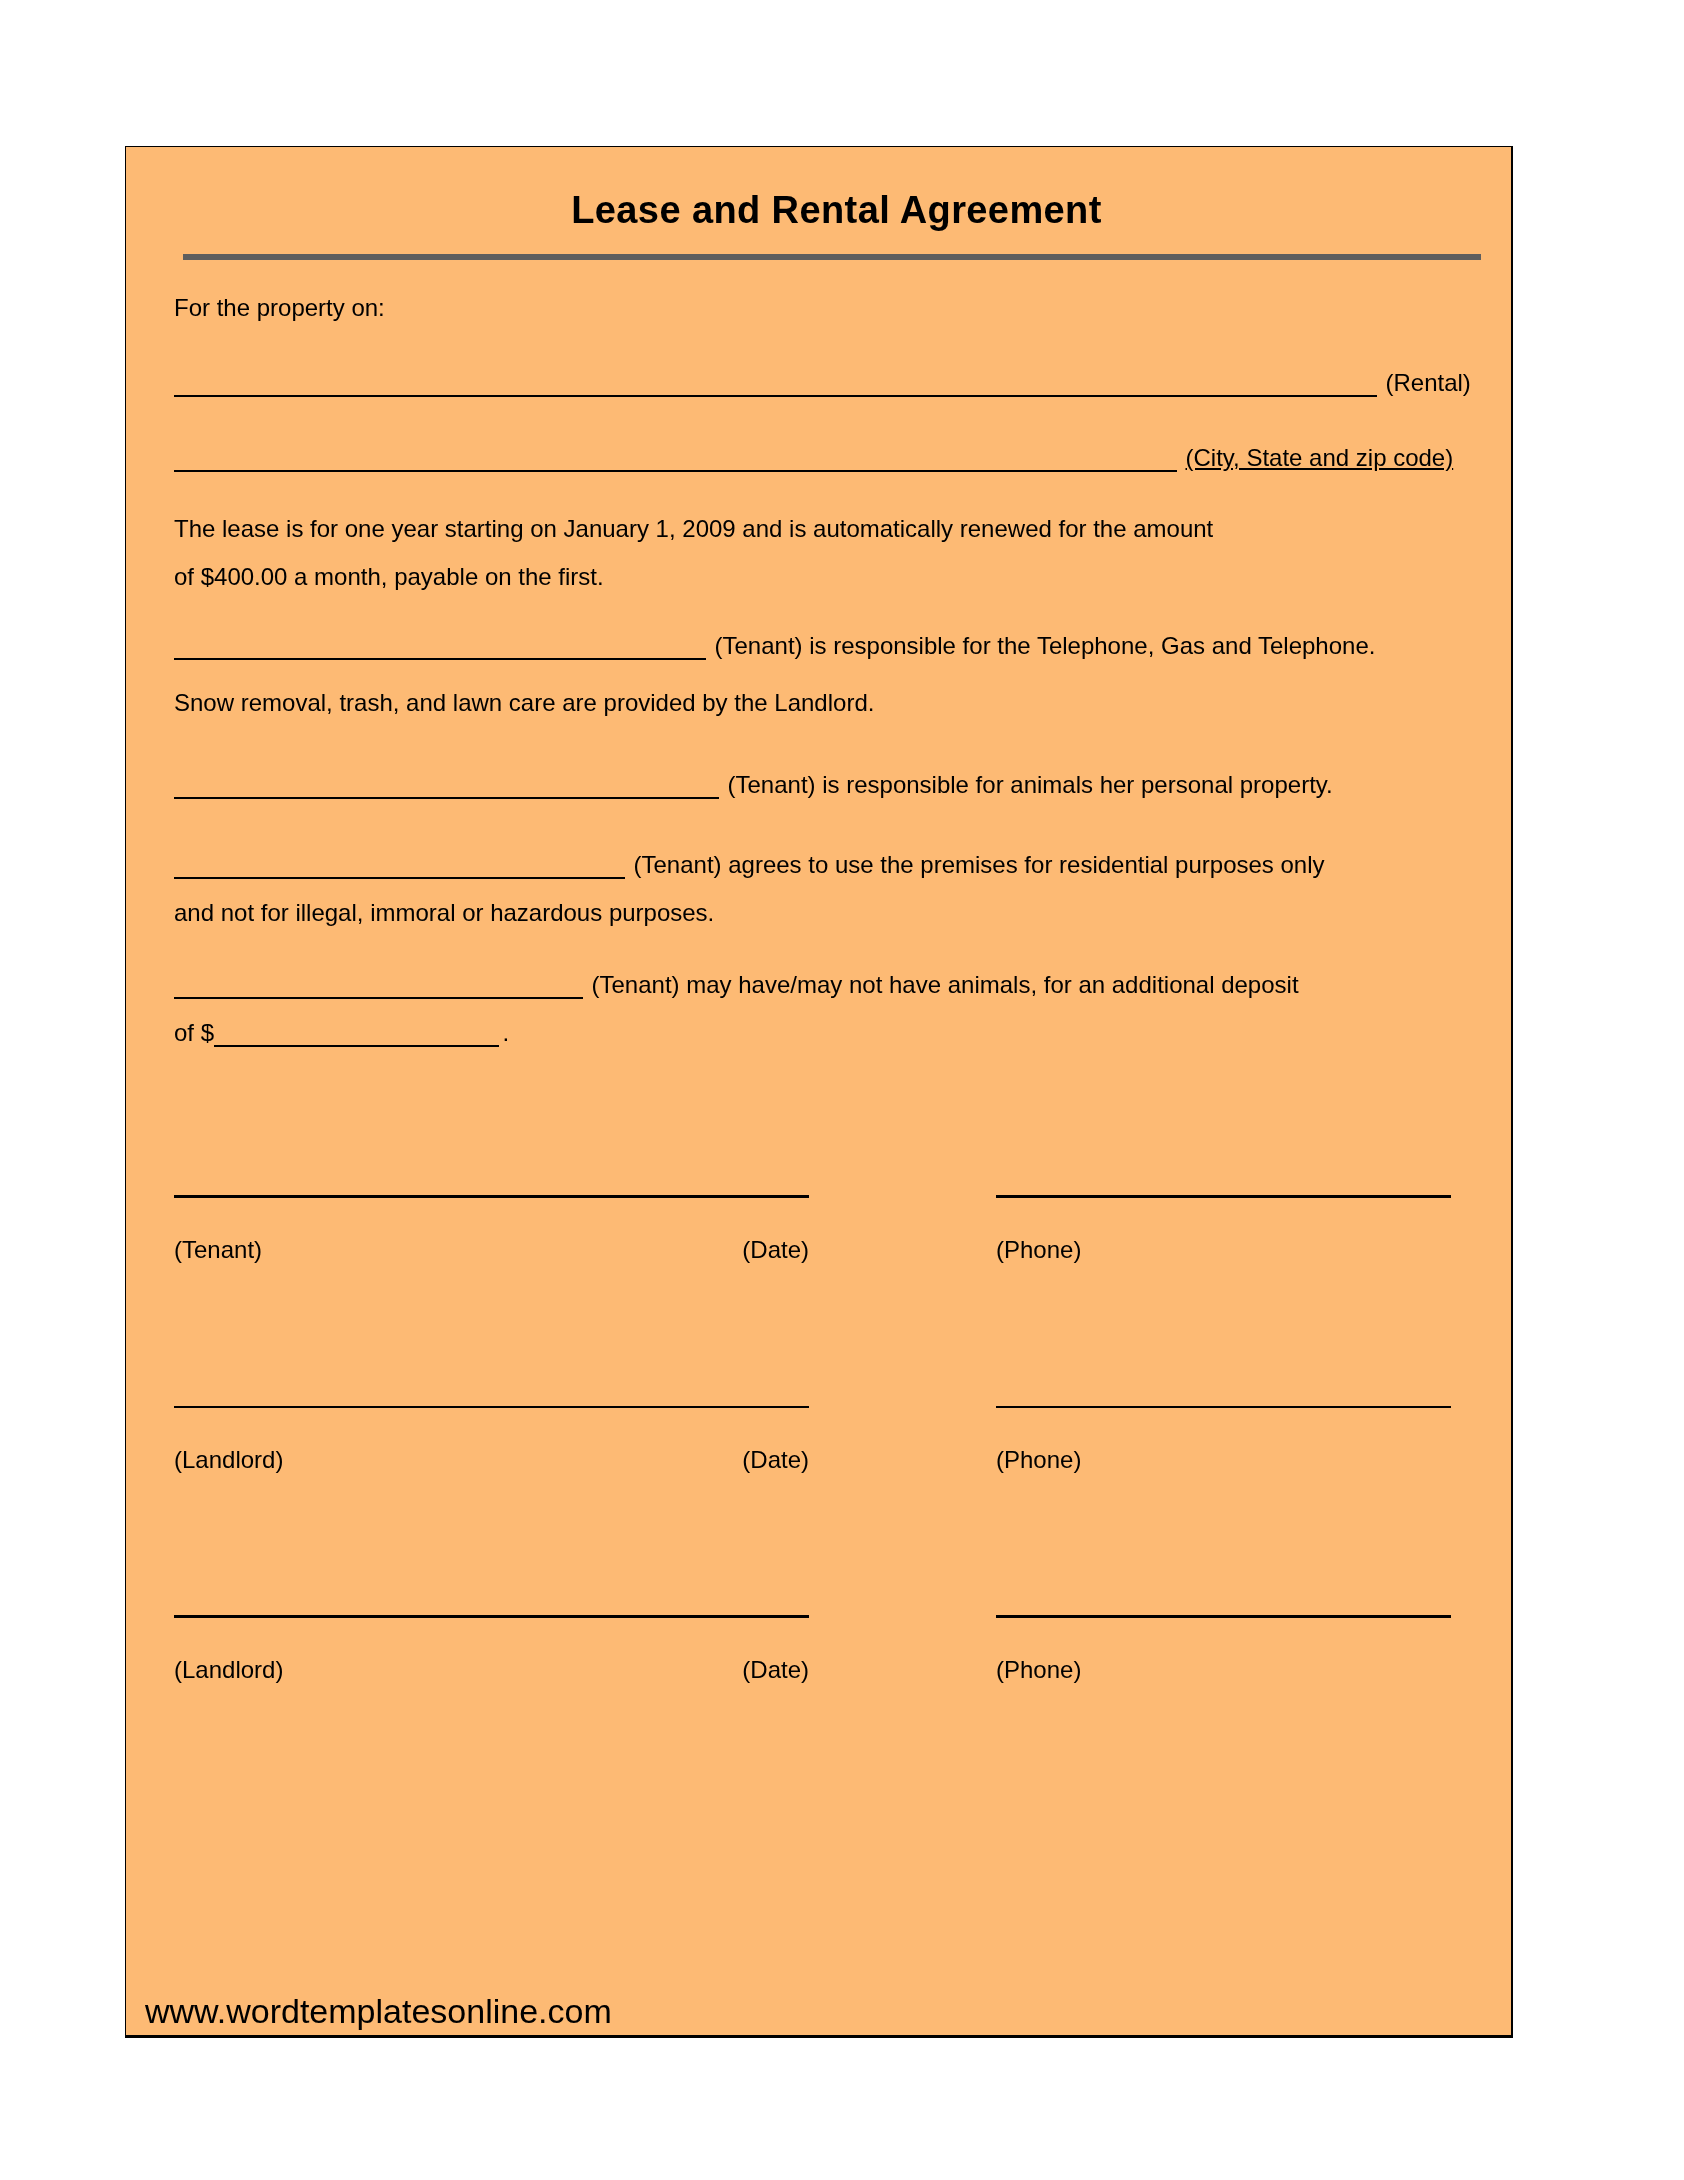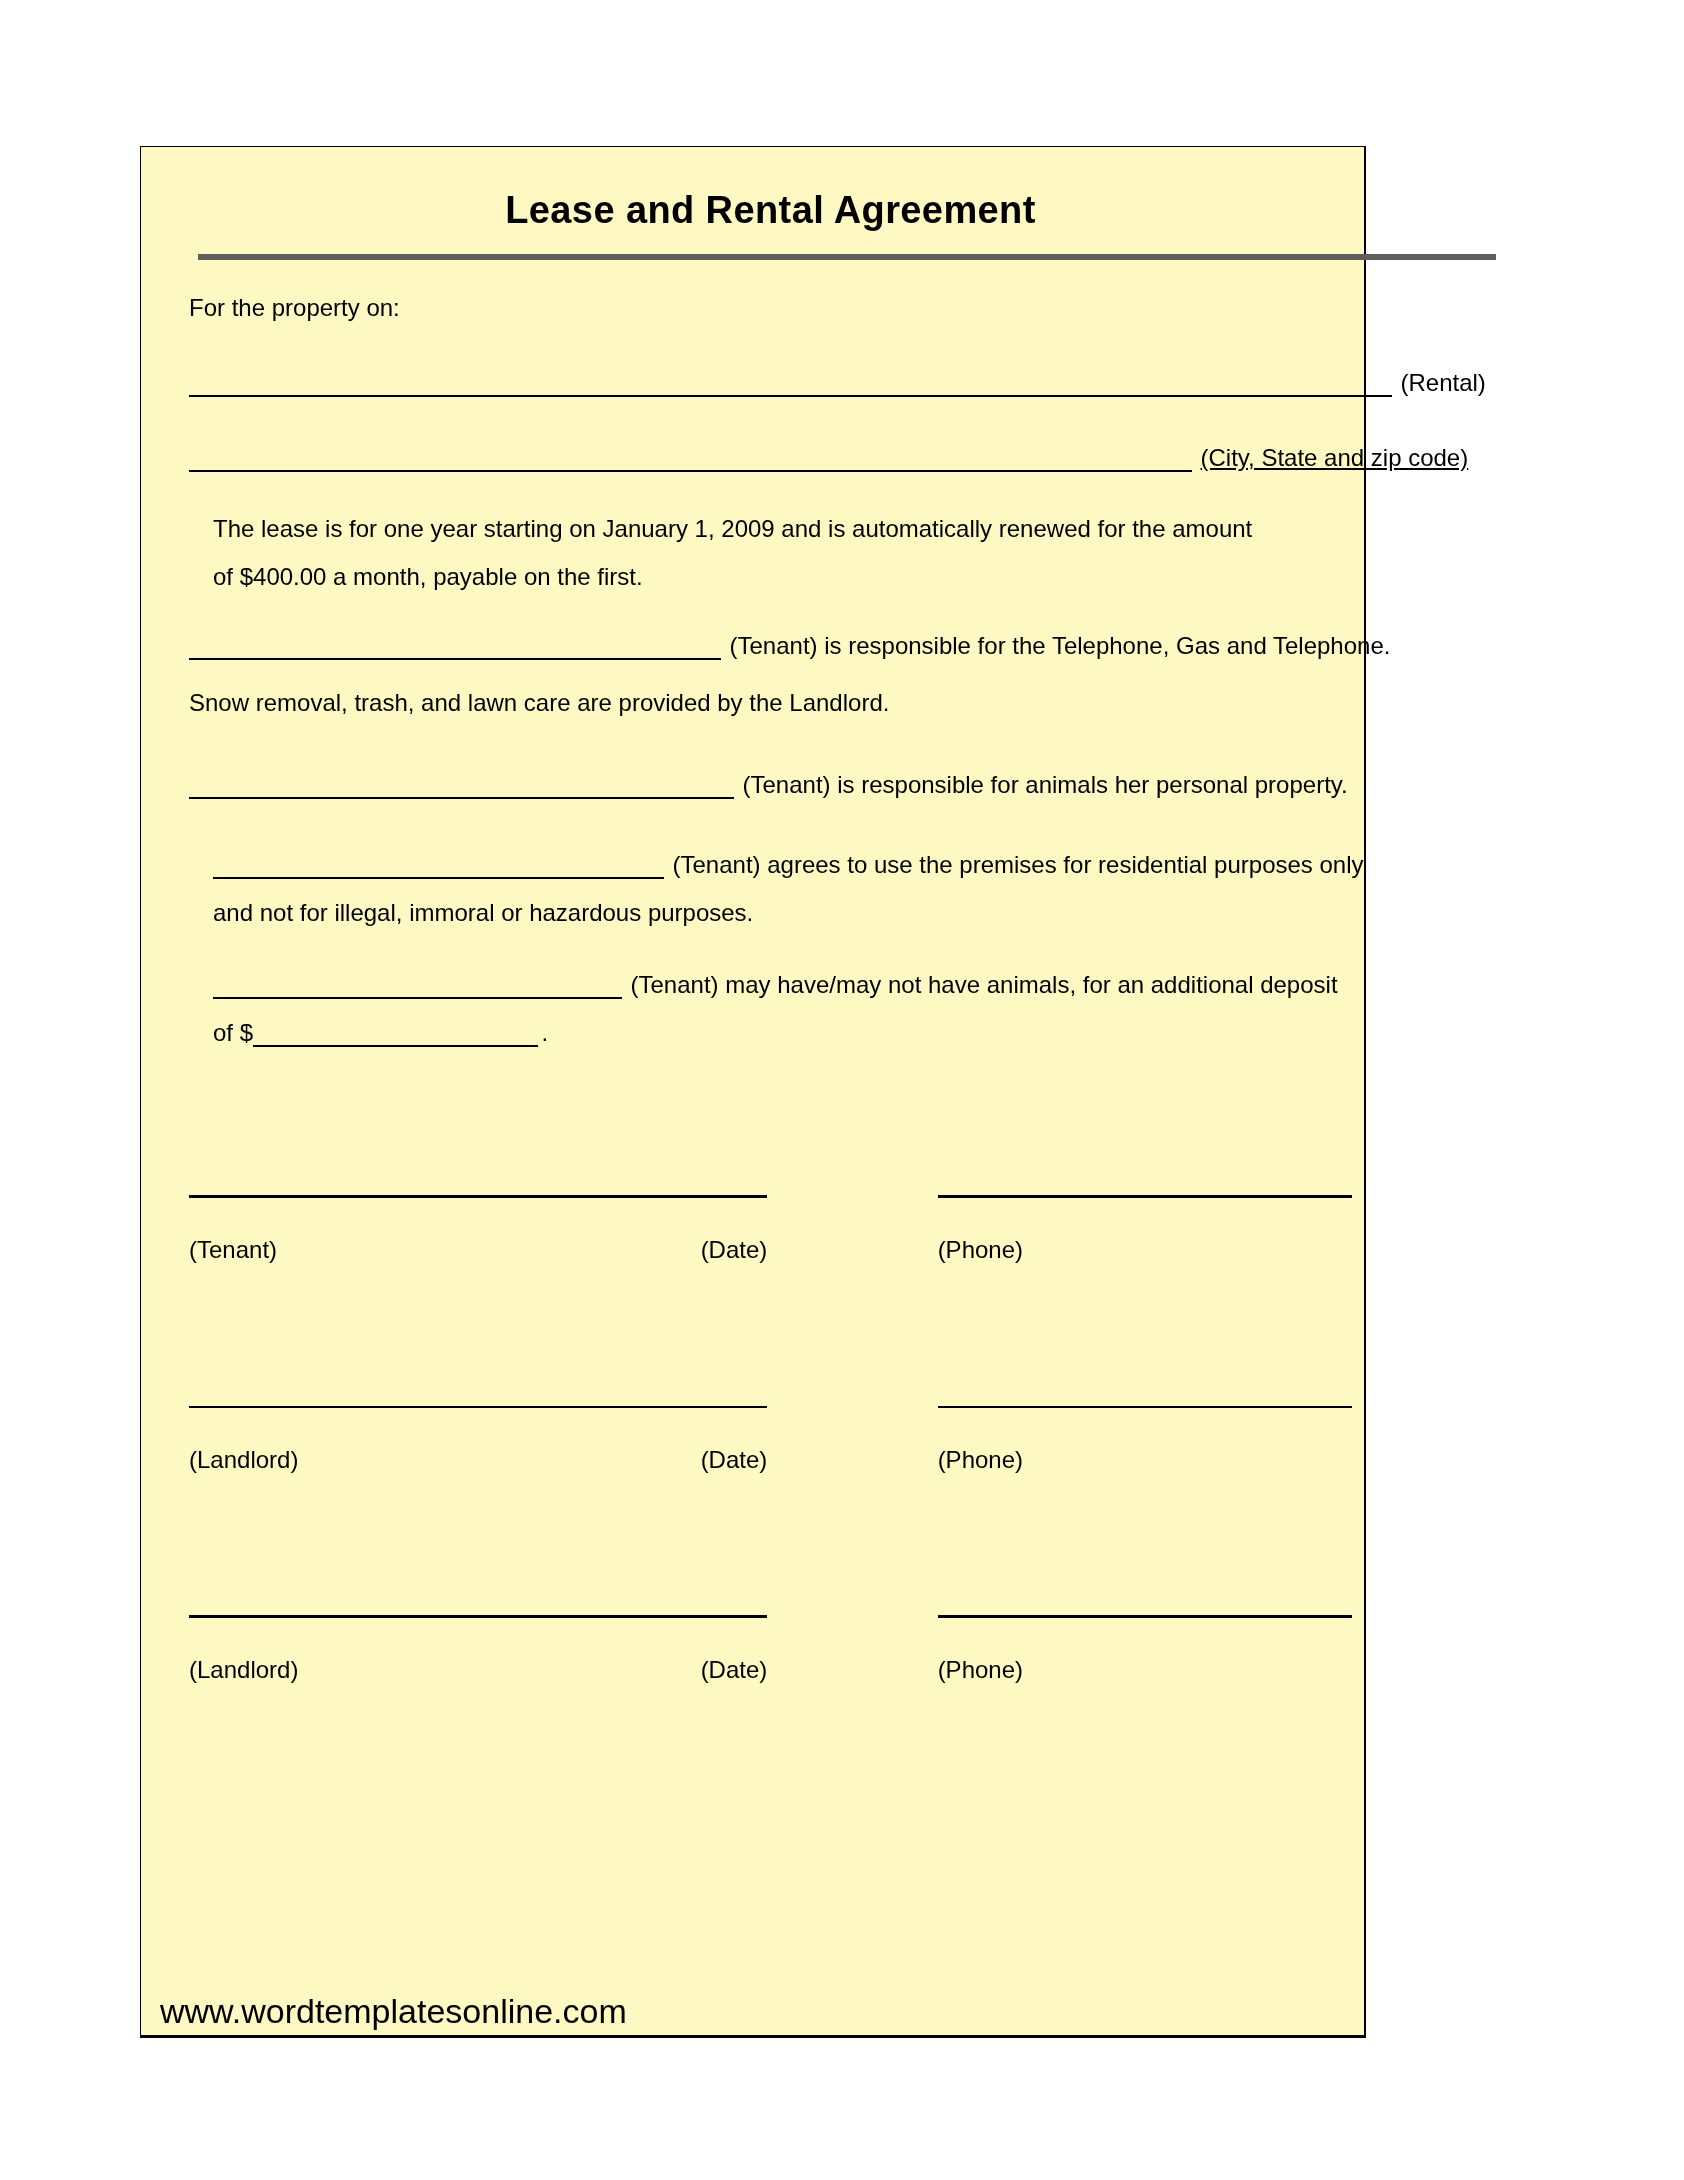--- a/index.html
+++ b/index.html
@@ -6,26 +6,26 @@
     margin: 0;
     padding: 0;
     width: 1685px;
     height: 2181px;
     background: #ffffff;
     font-family: "Liberation Sans", sans-serif;
     color: #000000;
   }
   .page {
     position: absolute;
-    left: 140px;
+    left: 125px;
     top: 146px;
-    width: 1226px;
+    width: 1388px;
     height: 1892px;
     box-sizing: border-box;
-    background: #fef9c3;
+    background: #fdba74;
     border: 1.7px solid #000000;
     border-right-width: 2.6px;
     border-bottom-width: 3.4px;
     padding: 0 12px 0 48px;
   }
   .title {
     margin: 39px 0 0 0;
     font-size: 38px;
     line-height: 49px;
     font-weight: 700;
@@ -38,21 +38,21 @@
     height: 6px;
     background: #5e5e5e;
   }
   p {
     margin: 0;
     font-size: 24px;
     line-height: 41px;
     white-space: nowrap;
   }
   .line { display: block; white-space: nowrap; }
-  .multi { line-height: 48px; margin-left: 24px; }
+  .multi { line-height: 48px; }
   .intro        { margin-top: 95px; }
   .parties      { margin-top: 43px; }
   .prop-head    { margin-top: 27px; }
   .address-row  { margin-top: 34px; }
   .city-row     { margin-top: 34px; text-decoration: underline; }
   .lease-terms  { margin-top: 27px; }
   .electric-row { margin-top: 24px; }
   .snow-row     { margin-top: 16px; }
   .insure-row   { margin-top: 41px; }
   .premises     { margin-top: 36px; }

